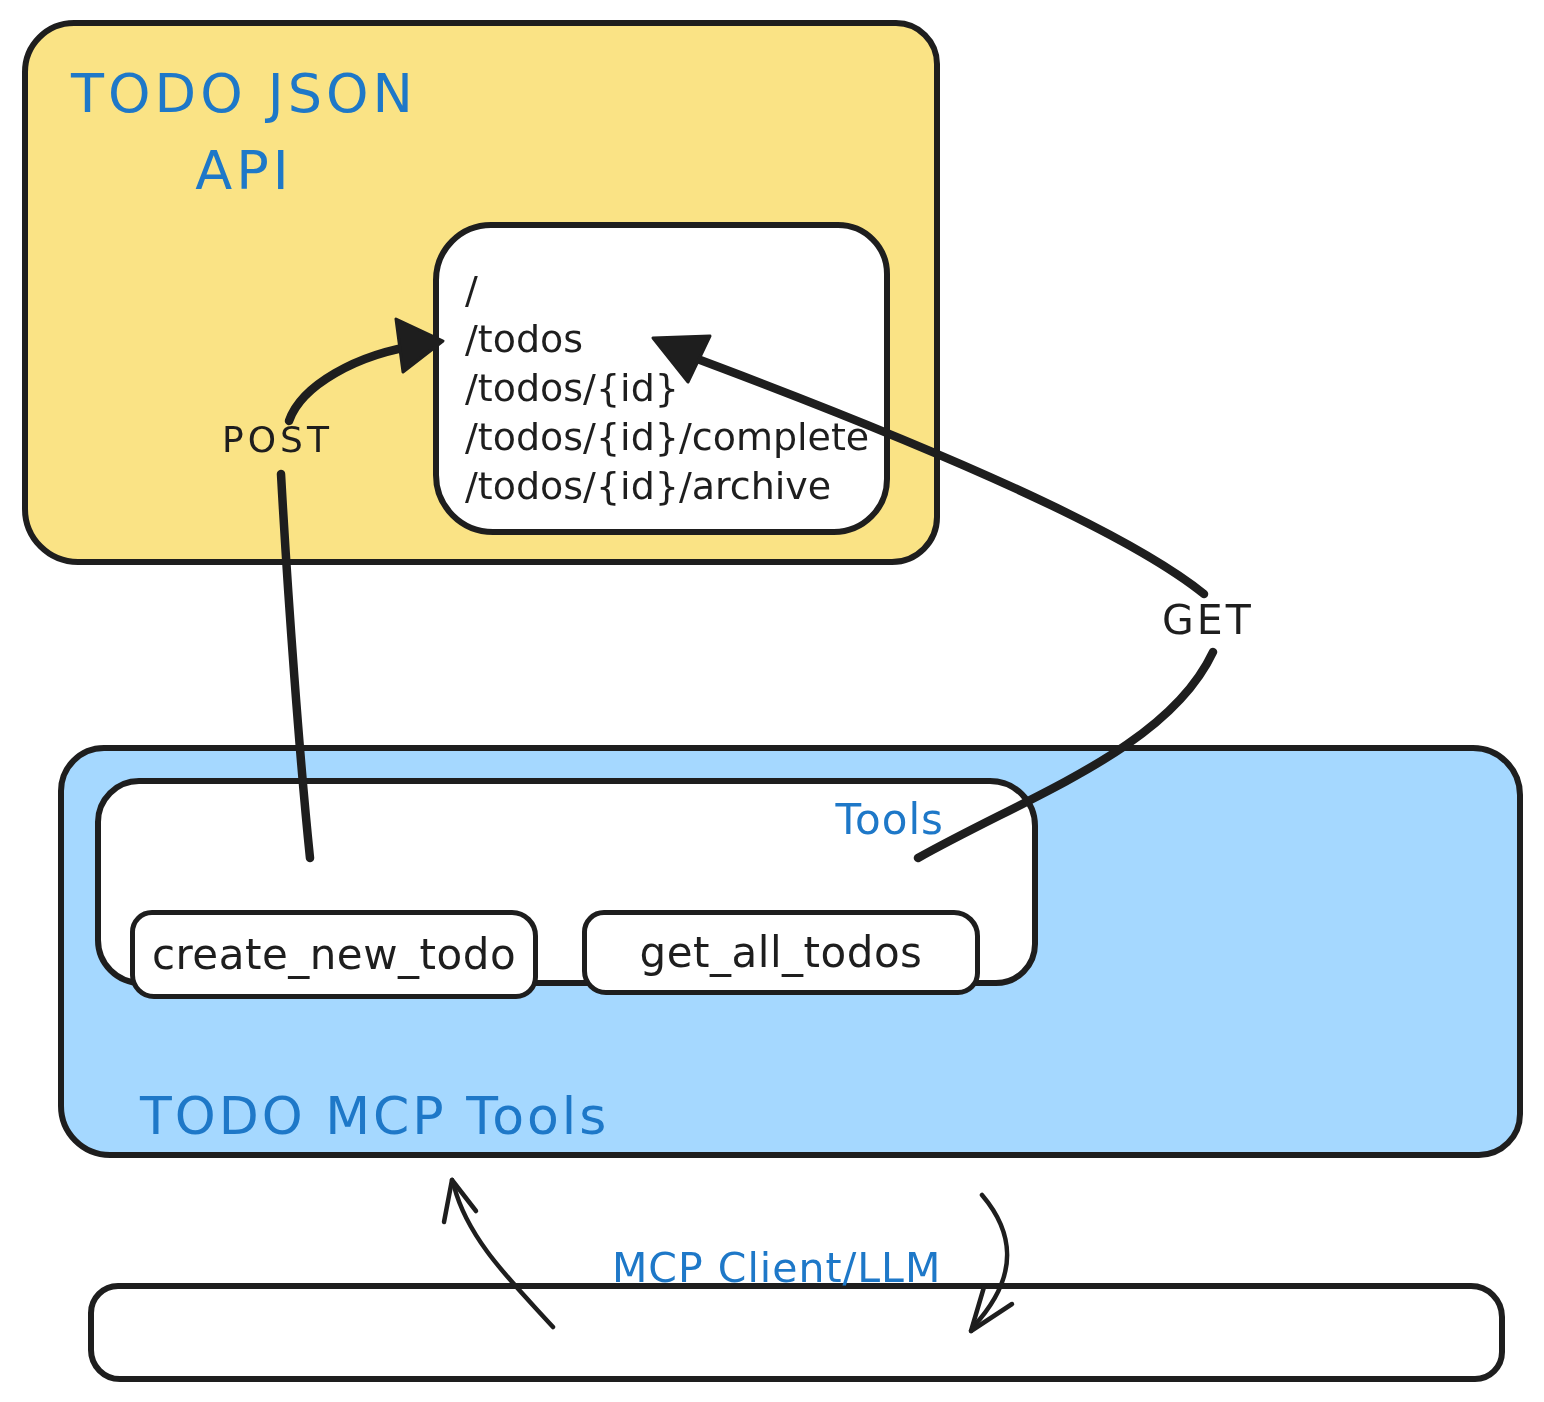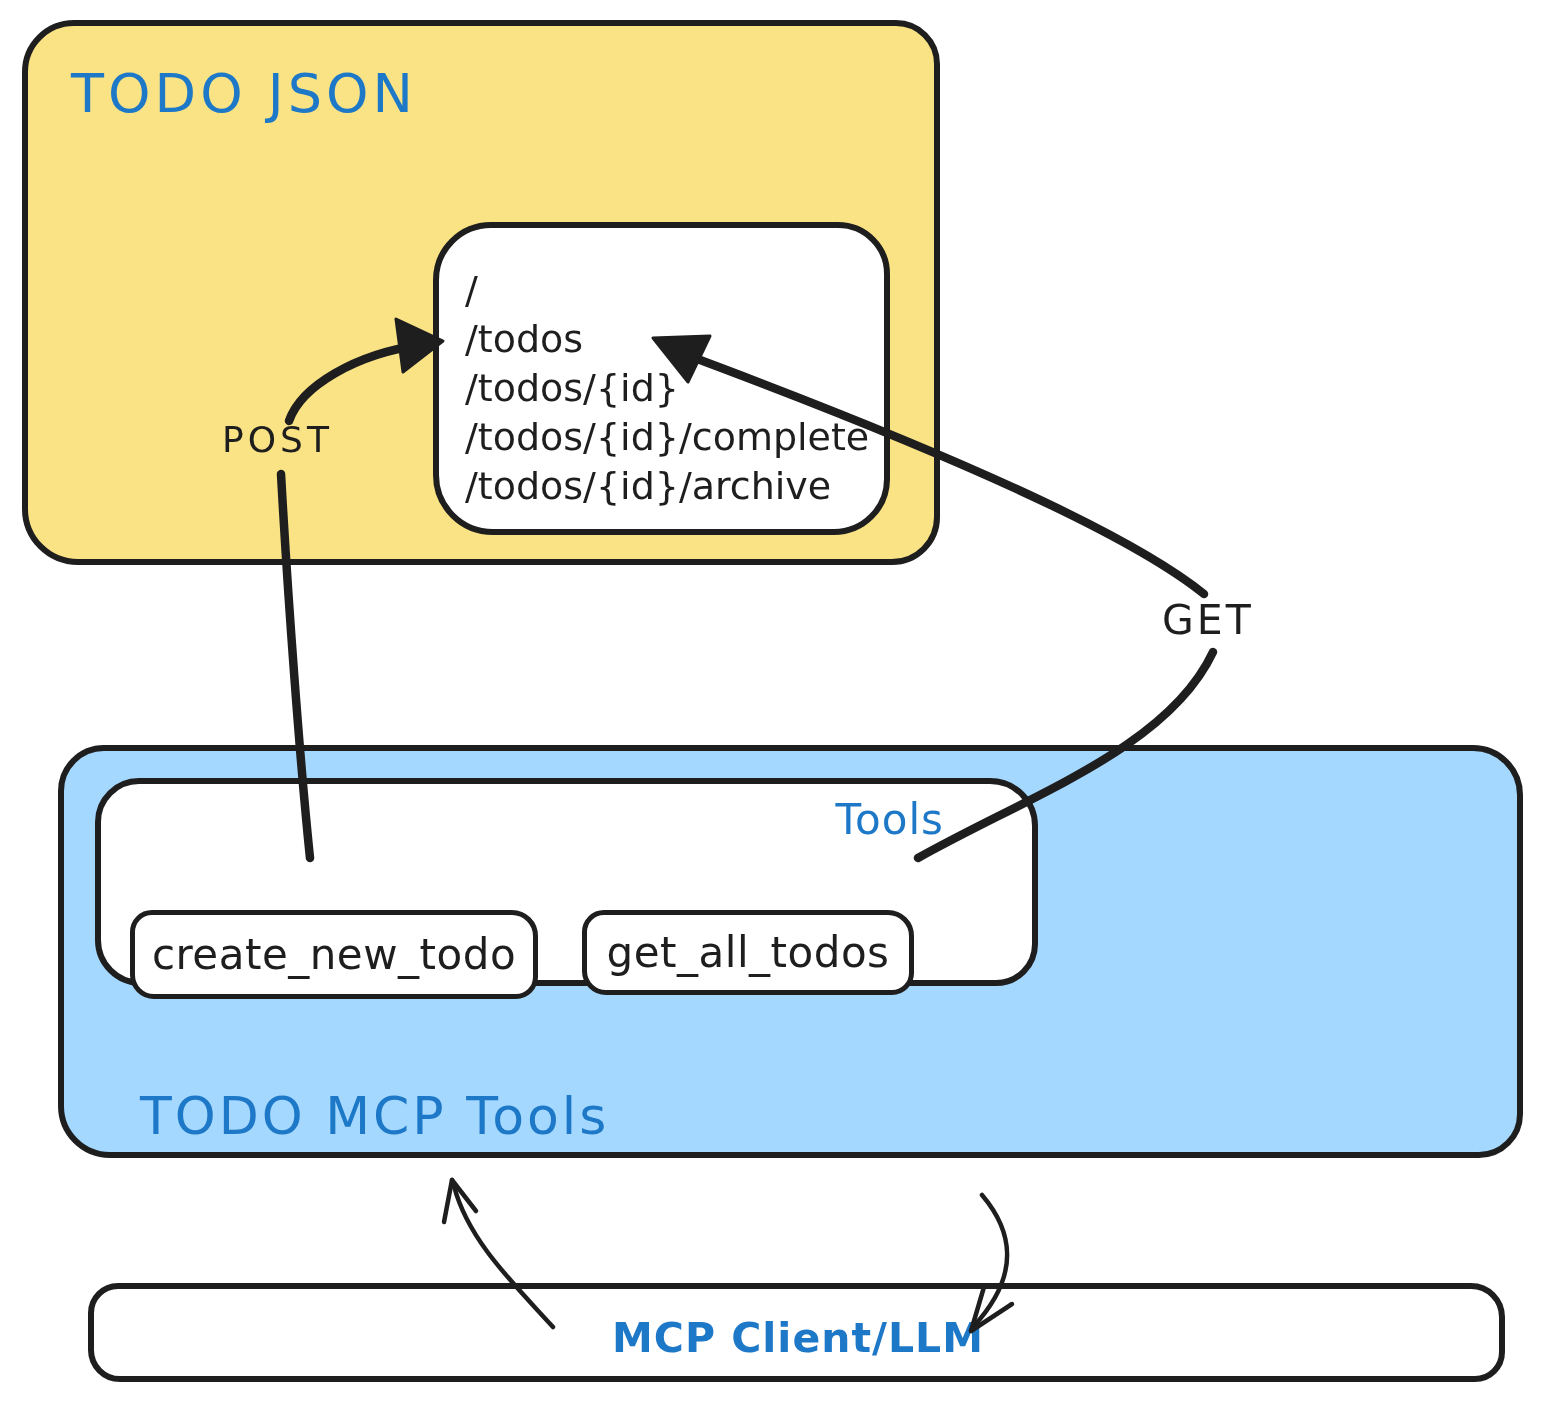--- a/index.html
+++ b/index.html
@@ -76,21 +76,21 @@
   }
   .tool-box {
     border-width: 5px;
     border-radius: 22px 26px 22px 24px;
     display: flex;
     align-items: center;
     justify-content: center;
     margin-top: 42px;
   }
   .tool-create { left: 130px; top: 868px; width: 408px; height: 89px; }
-  .tool-get    { left: 582px; top: 868px; width: 332px; height: 85px; }
+  .tool-get    { left: 582px; top: 868px; width: 398px; height: 85px; }
   .tool-label {
     color: var(--ink);
     font-size: 42px;
     letter-spacing: 0.5px;
     white-space: nowrap;
   }
   .server-label {
     position: absolute;
     left: 140px; top: 1086px;
     color: var(--accent_text);
@@ -98,26 +98,25 @@
     letter-spacing: 3px;
     white-space: nowrap;
   }
   
   .client-box {
     left: 88px; top: 1283px; width: 1417px; height: 99px;
     border-radius: 30px 34px 30px 32px;
   }
   .client-label {
     position: absolute;
-    left: 612px; top: 1314px;
+    left: 612px; top: 1244px;
     color: var(--accent_text);
     font-size: 41px;
     letter-spacing: 1px;
     white-space: nowrap;
-    font-weight: bold;
   }
   
   .arrow-label {
     position: absolute;
     color: var(--ink);
     white-space: nowrap;
   }
   .post-label { left: 222px; top: 419px; font-size: 36px; letter-spacing: 4px; }
   .get-label  { left: 1162px; top: 596px; font-size: 41px; letter-spacing: 3px; }
   
@@ -134,20 +133,21 @@
   .arrow-layer polygon { fill: var(--ink); stroke: var(--ink); stroke-width: 3px; stroke-linejoin: round; }
 </style>
 </head>
 <body>
 
 <div class="canvas">
 
   <div class="box api-box"></div>
   <div class="api-title">
     <div>TODO JSON</div>
+    <div>API</div>
   </div>
 
   <div class="box endpoints-box">
     <div class="endpoint-line">/</div>
     <div class="endpoint-line">/todos</div>
     <div class="endpoint-line">/todos/{id}</div>
     <div class="endpoint-line">/todos/{id}/complete</div>
     <div class="endpoint-line">/todos/{id}/archive</div>
   </div>
 

